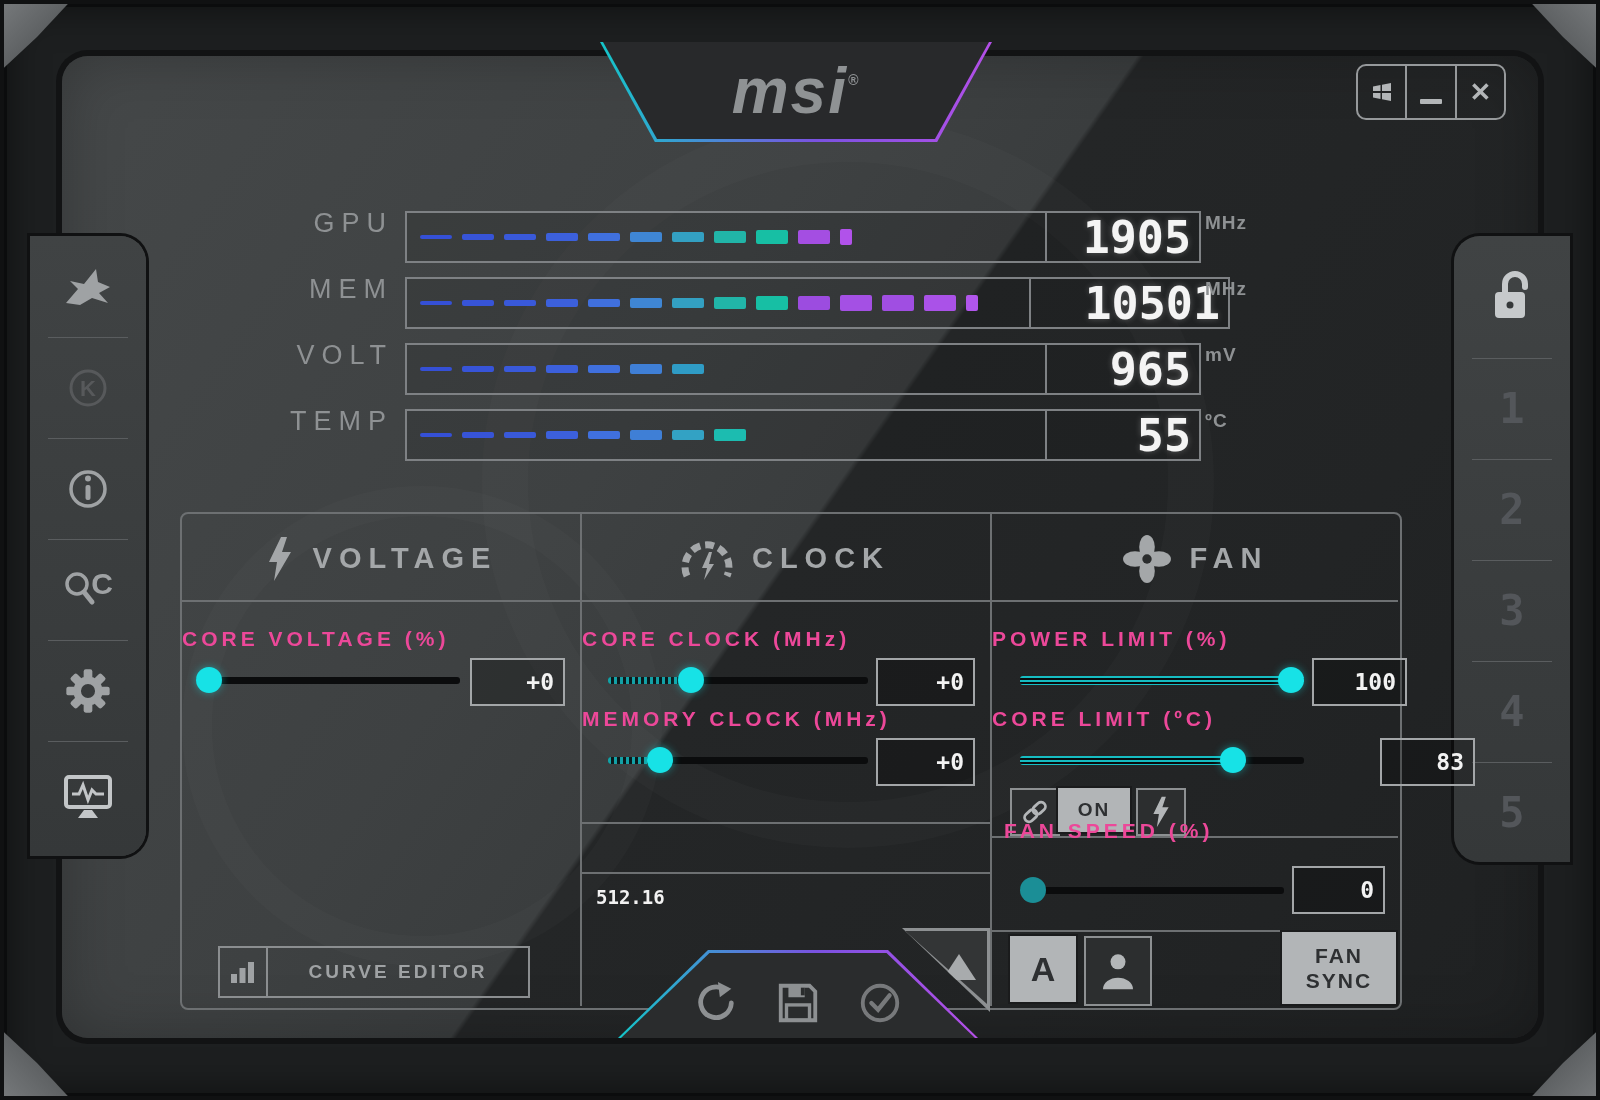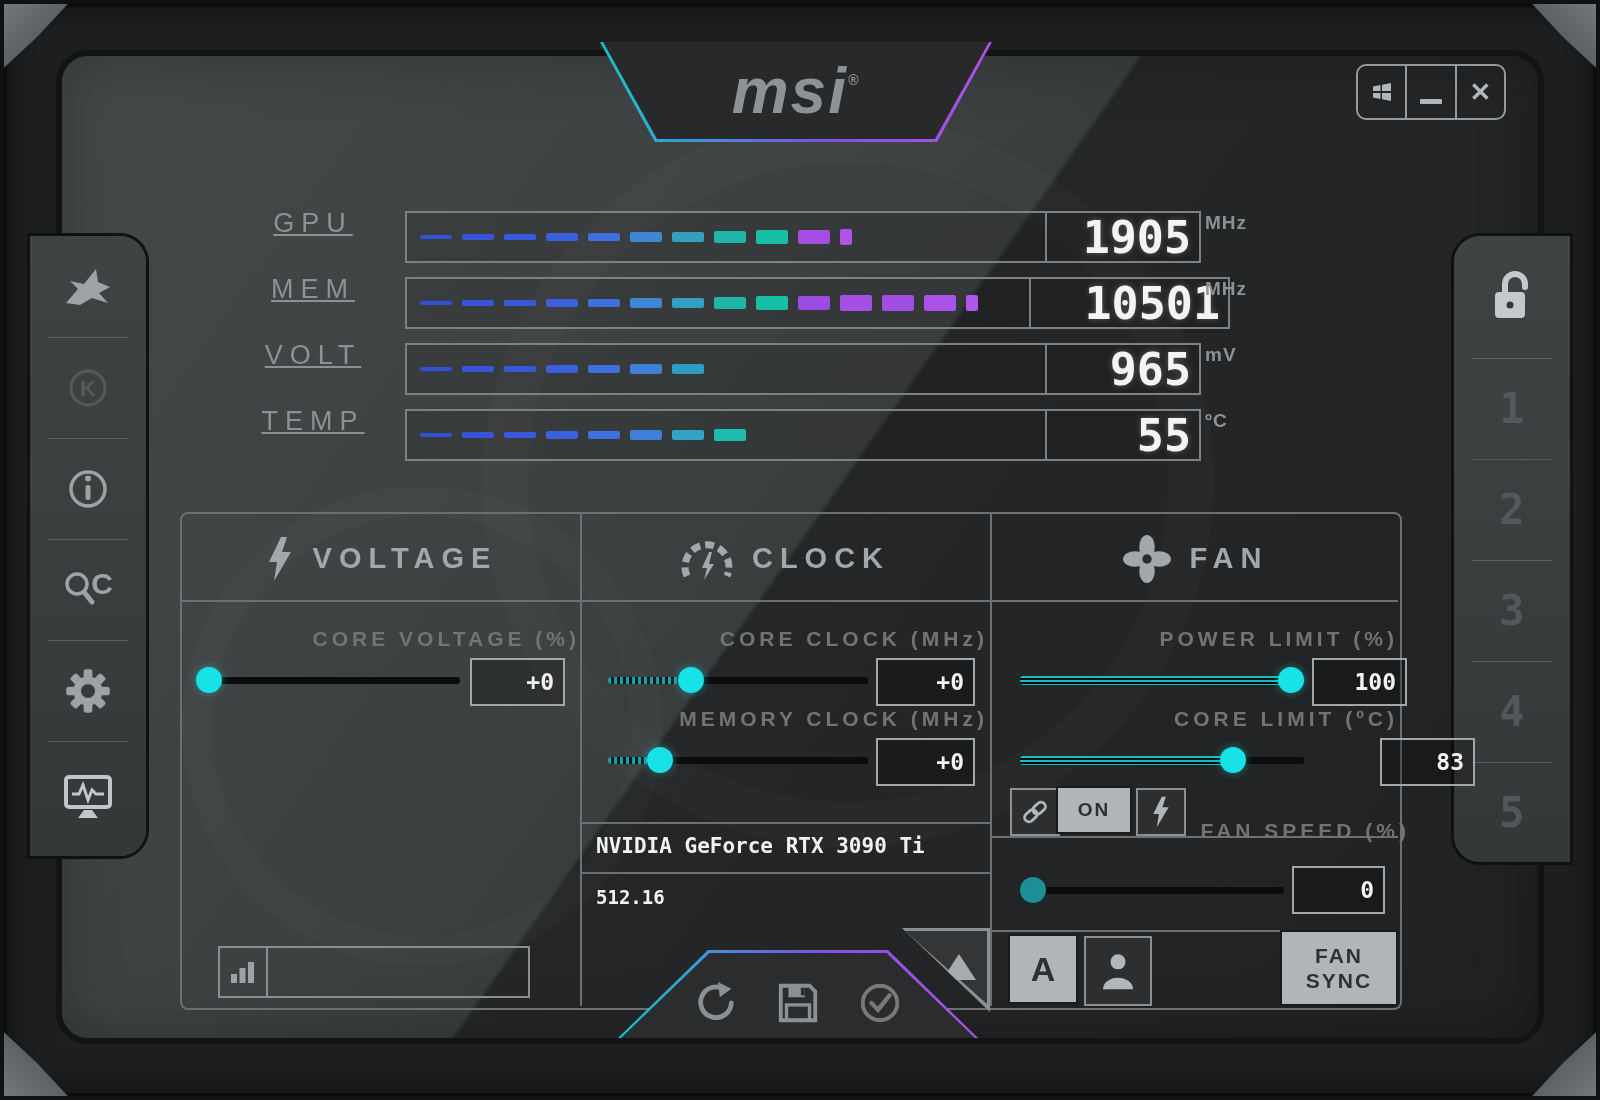--- a/index.html
+++ b/index.html
@@ -34,40 +34,40 @@
   .msi-text{font-size:64px;font-weight:800;font-style:italic;color:#8f9294;letter-spacing:2px;}
   .msi-reg{font-size:14px;color:#8f9294;vertical-align:28px;}
   
   .win-controls{position:absolute;left:1356px;top:64px;width:146px;height:52px;border:2px solid #96999b;
                 border-radius:10px;display:flex;}
   .win-btn{flex:1;display:flex;align-items:center;justify-content:center;color:#b3b6b8;}
   .win-btn + .win-btn{border-left:2px solid #96999b;}
   .min-bar{width:22px;height:5px;background:#b3b6b8;margin-top:18px;border-radius:1px;}
   .close-x{font-size:26px;font-weight:700;}
   
-  .gauge-label{position:absolute;width:160px;text-align:center;font-size:27px;letter-spacing:7px;
-               color:#8e9193;line-height:48px;text-decoration:underline;}
+  .gauge-label{position:absolute;width:160px;text-align:right;font-size:27px;letter-spacing:7px;
+               color:#8e9193;line-height:48px;}
   .gauge-box{position:absolute;left:405px;width:792px;height:48px;border:2px solid #7e8184;
              background:rgba(0,0,0,.10);margin-top:12px;}
   .gauge-dashes{position:absolute;left:0;top:0;bottom:0;display:flex;align-items:center;gap:10px;padding-left:13px;overflow:hidden;}
   .gauge-dashes span{border-radius:2px;flex:none;}
   .gauge-val{position:absolute;right:0;top:0;bottom:0;border-left:2px solid #7e8184;
              display:flex;align-items:center;justify-content:flex-end;padding-right:8px;
              font-family:"DejaVu Sans Mono",monospace;font-weight:700;font-size:45px;color:#f4f4f4;
              text-shadow:0 0 6px rgba(255,255,255,.25);}
   .gauge-unit{position:absolute;left:1205px;width:80px;font-size:19px;font-weight:700;color:#8e9193;
               line-height:48px;letter-spacing:1px;}
   
   .panel-frame{position:absolute;left:180px;top:512px;width:1218px;height:494px;border:2px solid #6d7072;border-radius:8px;}
   .vline{position:absolute;top:512px;height:494px;width:2px;background:#6d7072;}
   .hline{position:absolute;height:2px;background:#6d7072;}
   .panel-title{position:absolute;top:517px;height:83px;display:flex;align-items:center;justify-content:center;gap:18px;
                color:#a4a7a9;font-size:29px;font-weight:600;letter-spacing:7px;}
-  .sec-label{position:absolute;height:30px;line-height:30px;text-align:right;
-             font-size:21px;font-weight:600;letter-spacing:4px;color:#737373;}
+  .sec-label{position:absolute;height:30px;line-height:30px;text-align:left;
+             font-size:21px;font-weight:600;letter-spacing:4px;color:#ec4899;}
   
   .slider{position:absolute;height:28px;}
   .slider .track{position:absolute;left:0;right:0;top:11px;height:7px;background:#0b0c0d;border-radius:3px;}
   .slider .fill{position:absolute;left:0;top:10px;height:9px;border-radius:3px;
                 background:repeating-linear-gradient(180deg,rgba(22,198,204,.95) 0 1.6px,rgba(22,198,204,0) 1.6px 4.2px);}
   .slider .fill.dots{background:repeating-linear-gradient(90deg,rgba(22,198,204,.8) 0 3px,rgba(22,198,204,.08) 3px 6px);
                 height:7px;top:11px;}
   .slider .thumb{position:absolute;top:1px;width:26px;height:26px;border-radius:50%;background:#17e2e6;
                  box-shadow:0 0 8px rgba(23,226,230,.45);}
   .slider .thumb.dim{background:#1b8e96;box-shadow:none;}
@@ -335,20 +335,21 @@
       <span>+0</span>
     </div>
   <div class="curve-btn">
     <div class="curve-icon-cell">
       <svg width="26" height="24" viewBox="0 0 26 24" fill="#9fa2a4">
         <rect x="1" y="14" width="6" height="9"></rect>
           <rect x="9.5" y="8" width="6" height="15"></rect>
           <rect x="18" y="2" width="6" height="21"></rect>
         </svg>
     </div>
+    <div class="curve-text">CURVE EDITOR</div>
   </div>
 
   <div class="sec-label" style="left:582px;width:406px;top:624px;">CORE CLOCK (MHz)</div>
   <div class="slider" style="left:608px;top:666px;width:260px;">
     <div class="track"></div>
     <div class="fill dots" style="width: 83.2px;"></div>
     <div class="thumb" style="left: 70.2px;"></div>
   </div>
   <div class="valbox" style="left:876px;top:658px;width:86px;height:44px;">
       <span>+0</span>
@@ -358,21 +359,20 @@
   <div class="slider" style="left:608px;top:746px;width:260px;">
     <div class="track"></div>
     <div class="fill dots" style="width: 52px;"></div>
     <div class="thumb" style="left: 39px;"></div>
   </div>
   <div class="valbox" style="left:876px;top:738px;width:86px;height:44px;">
       <span>+0</span>
     </div>
 
   <div class="hline" style="left:582px;top:822px;width:408px;"></div>
-  <div class="gpu-name" style="top:834px;font-size:21px;">NVIDIA GeForce RTX 3090 Ti</div>
   <div class="hline" style="left:582px;top:872px;width:408px;"></div>
   <div class="gpu-name" style="top:886px;font-size:19px;">512.16</div>
 
   <div class="sec-label" style="left:992px;width:406px;top:624px;">POWER LIMIT (%)</div>
   <div class="slider" style="left:1020px;top:666px;width:284px;">
     <div class="track"></div>
     <div class="fill" style="width: 284px;"></div>
     <div class="thumb" style="left: 258px;"></div>
   </div>
   <div class="valbox" style="left:1312px;top:658px;width:82px;height:44px;">

